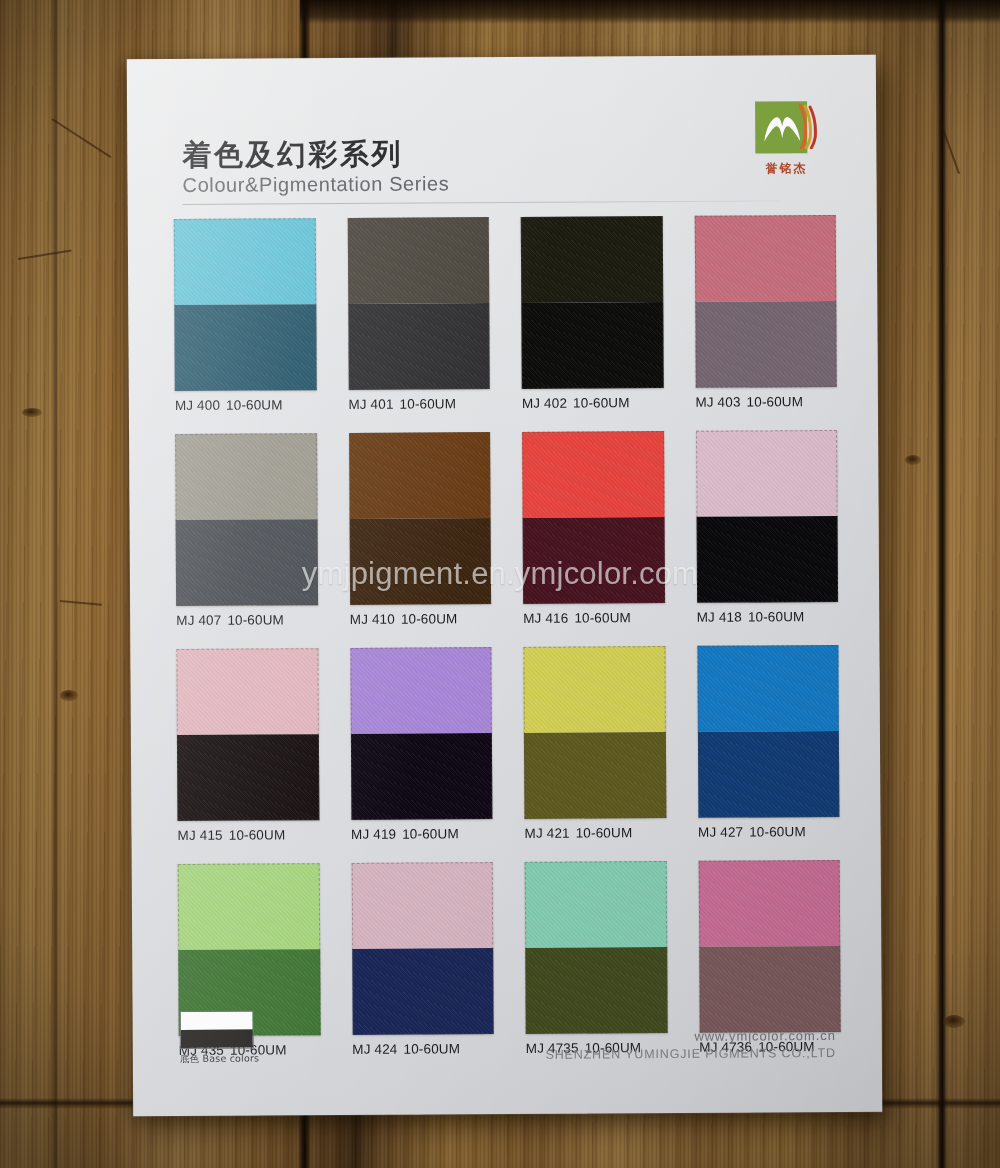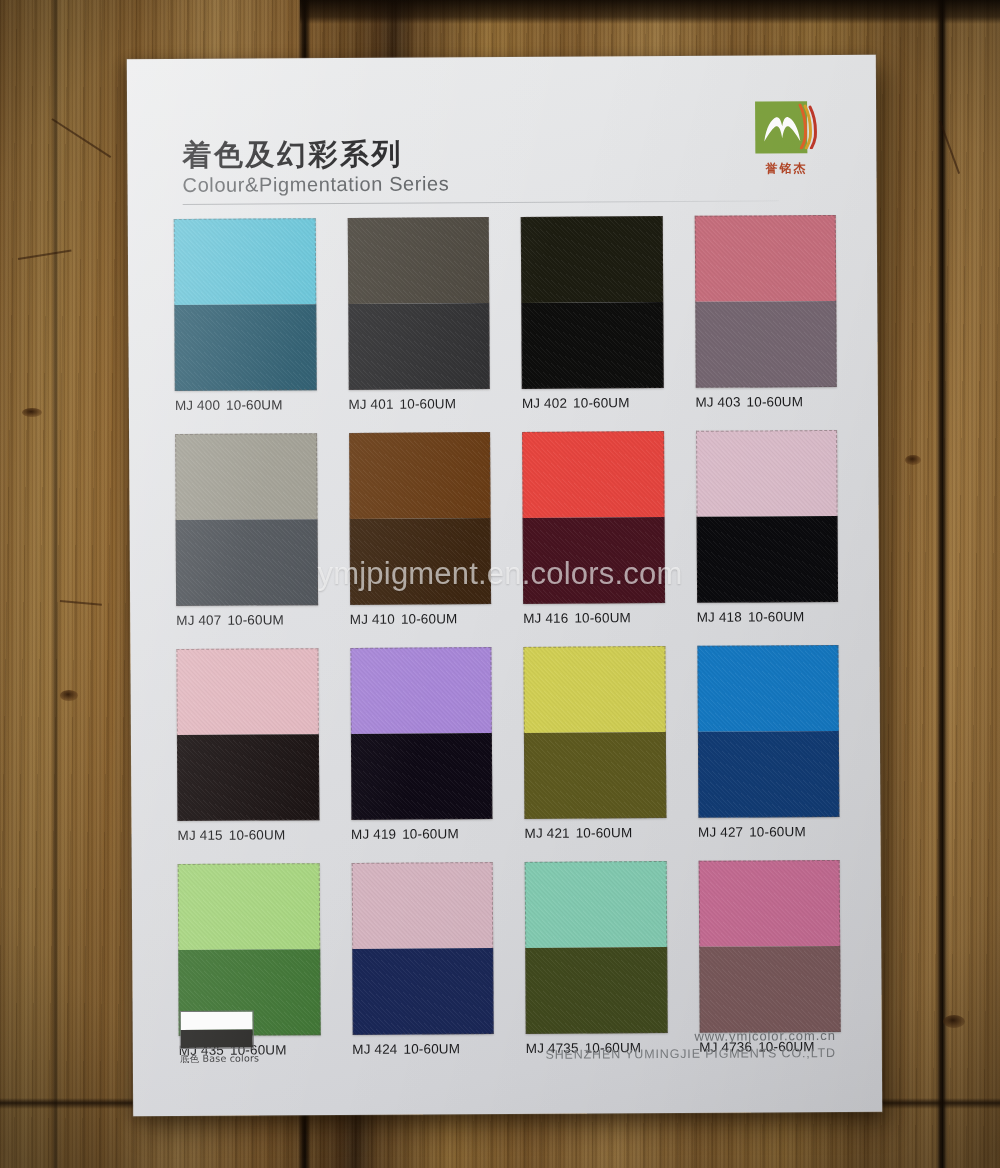--- a/index.html
+++ b/index.html
@@ -497,13 +497,13 @@
   </div>
 
   <div id="footer-info">
     <div id="footer-url">www.ymjcolor.com.cn</div>
     <div id="footer-company">SHENZHEN YUMINGJIE PIGMENTS CO.,LTD</div>
   </div>
 
   <div id="card-sheen"></div>
 </div>
 
-<div id="watermark">ymjpigment.en.colors.com</div>
+<div id="watermark">ymjpigment.en.ymjcolor.com</div>
 
 </body></html>

